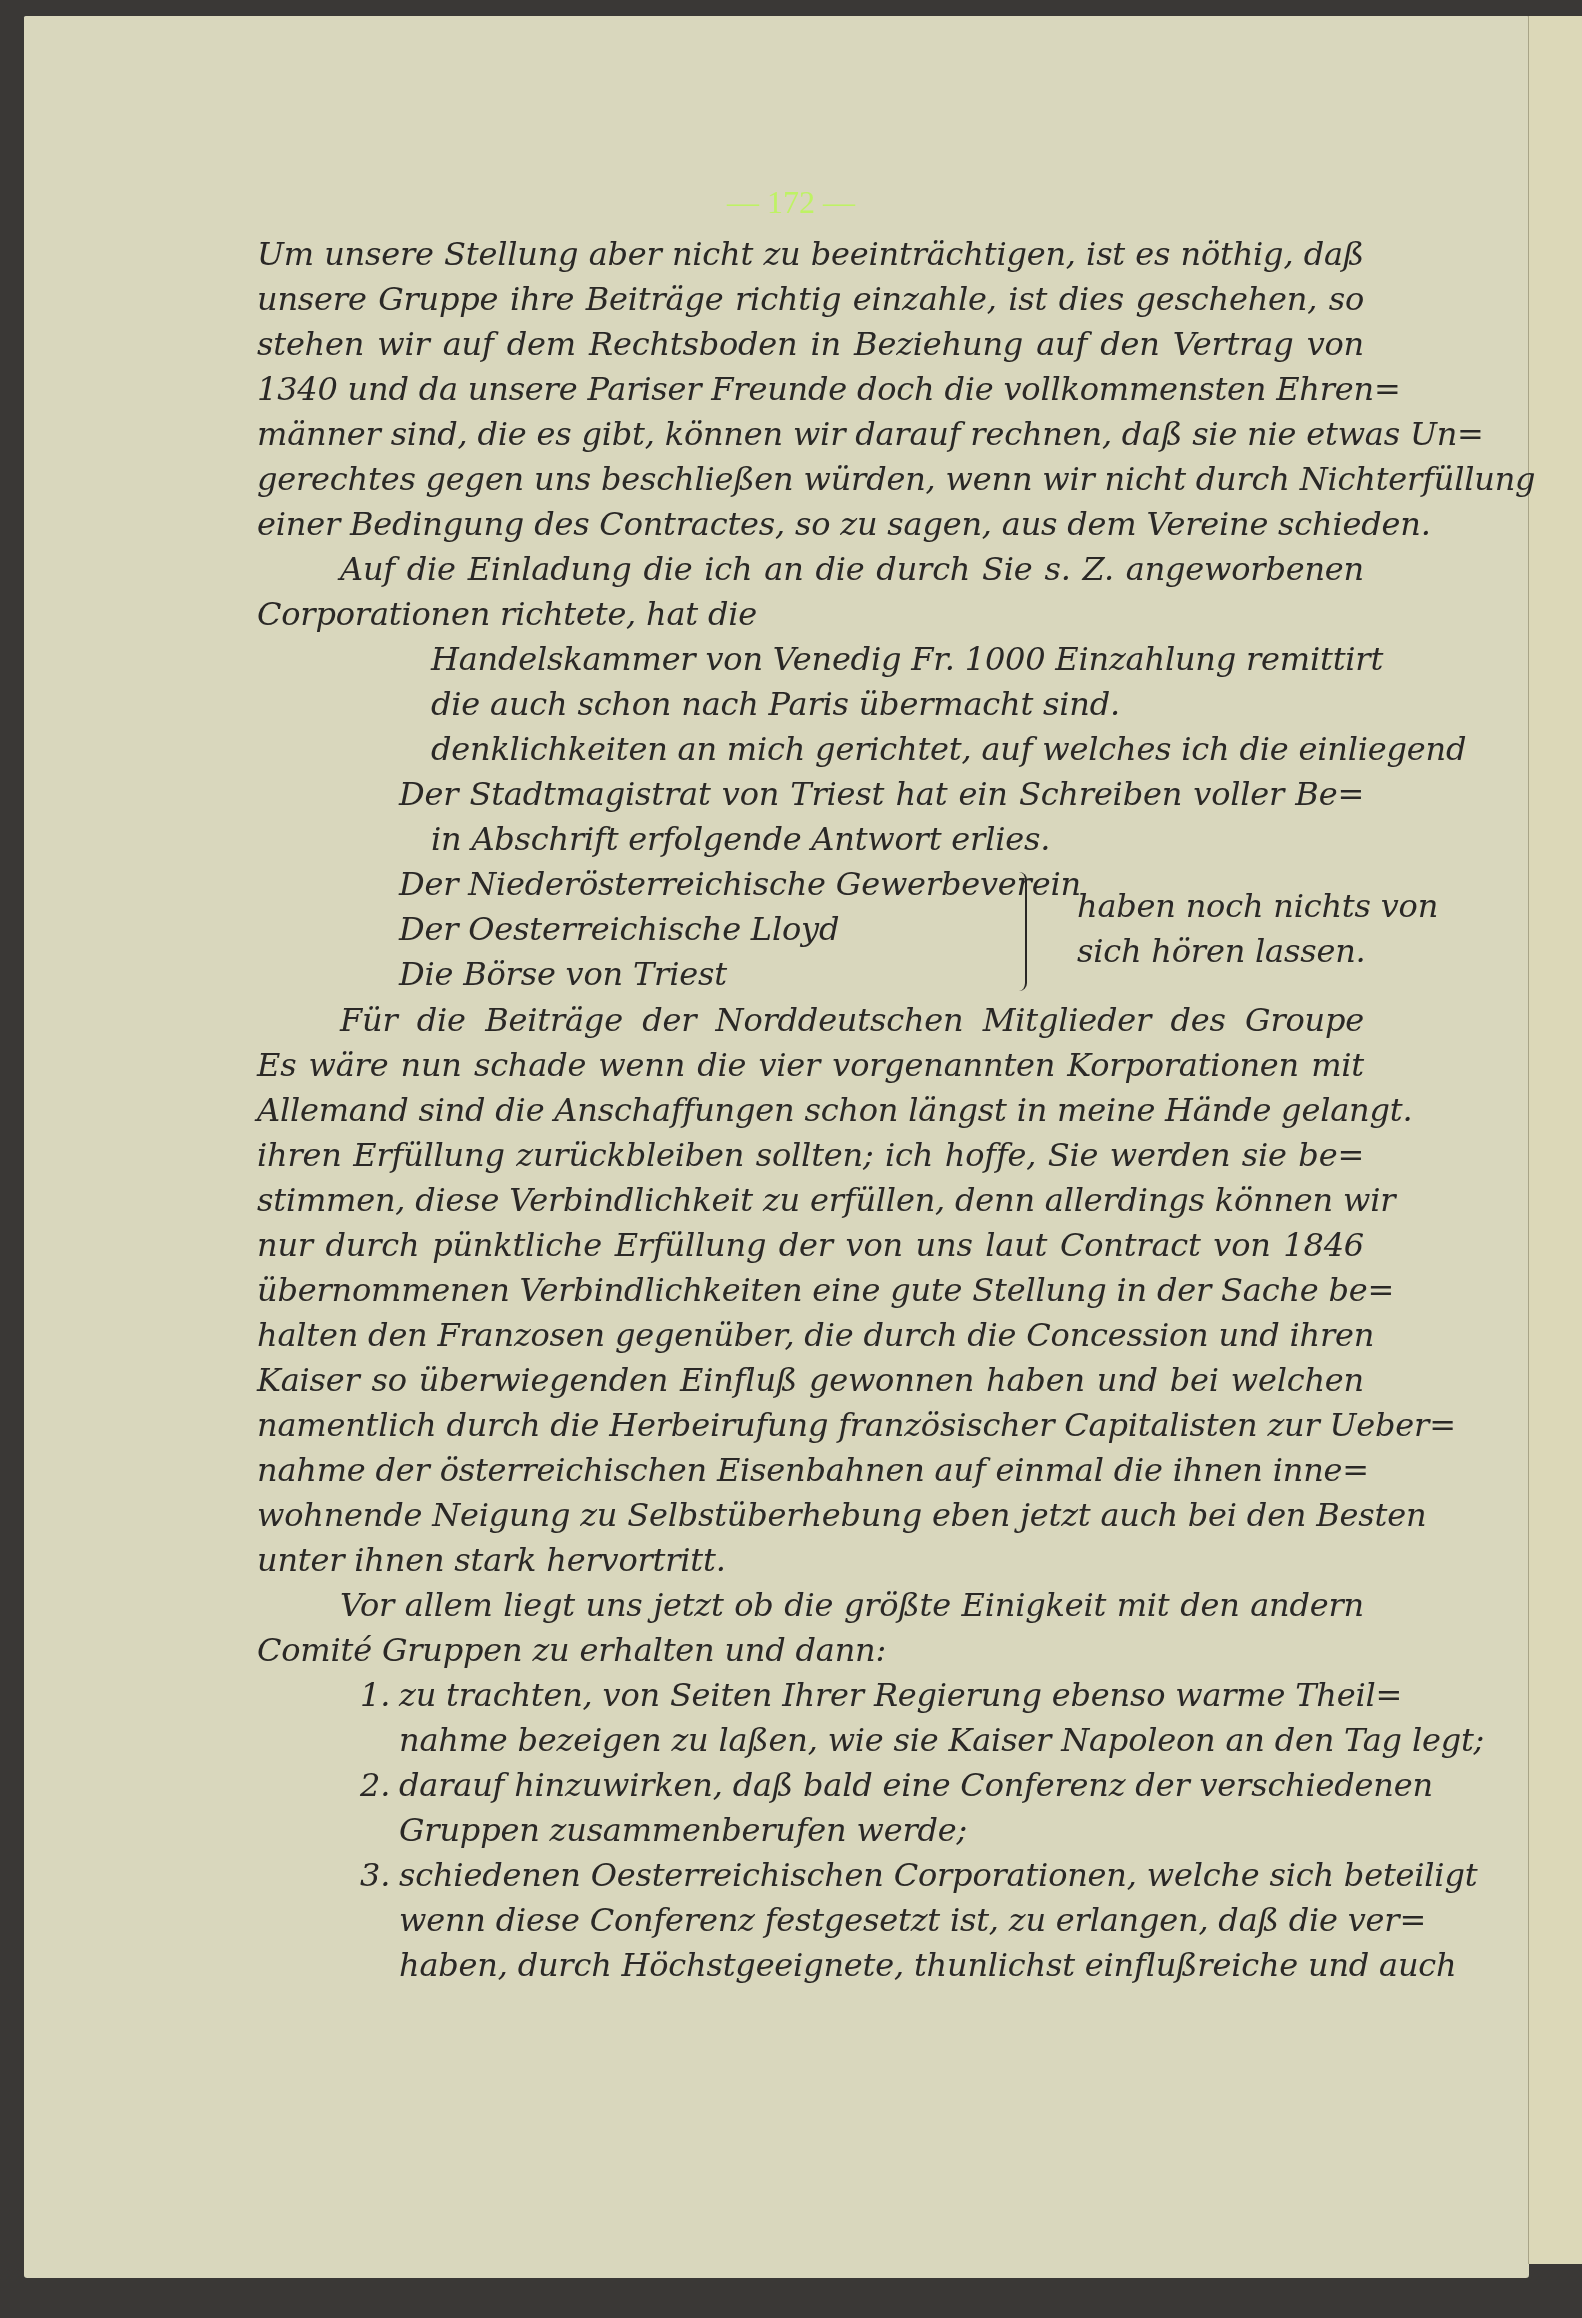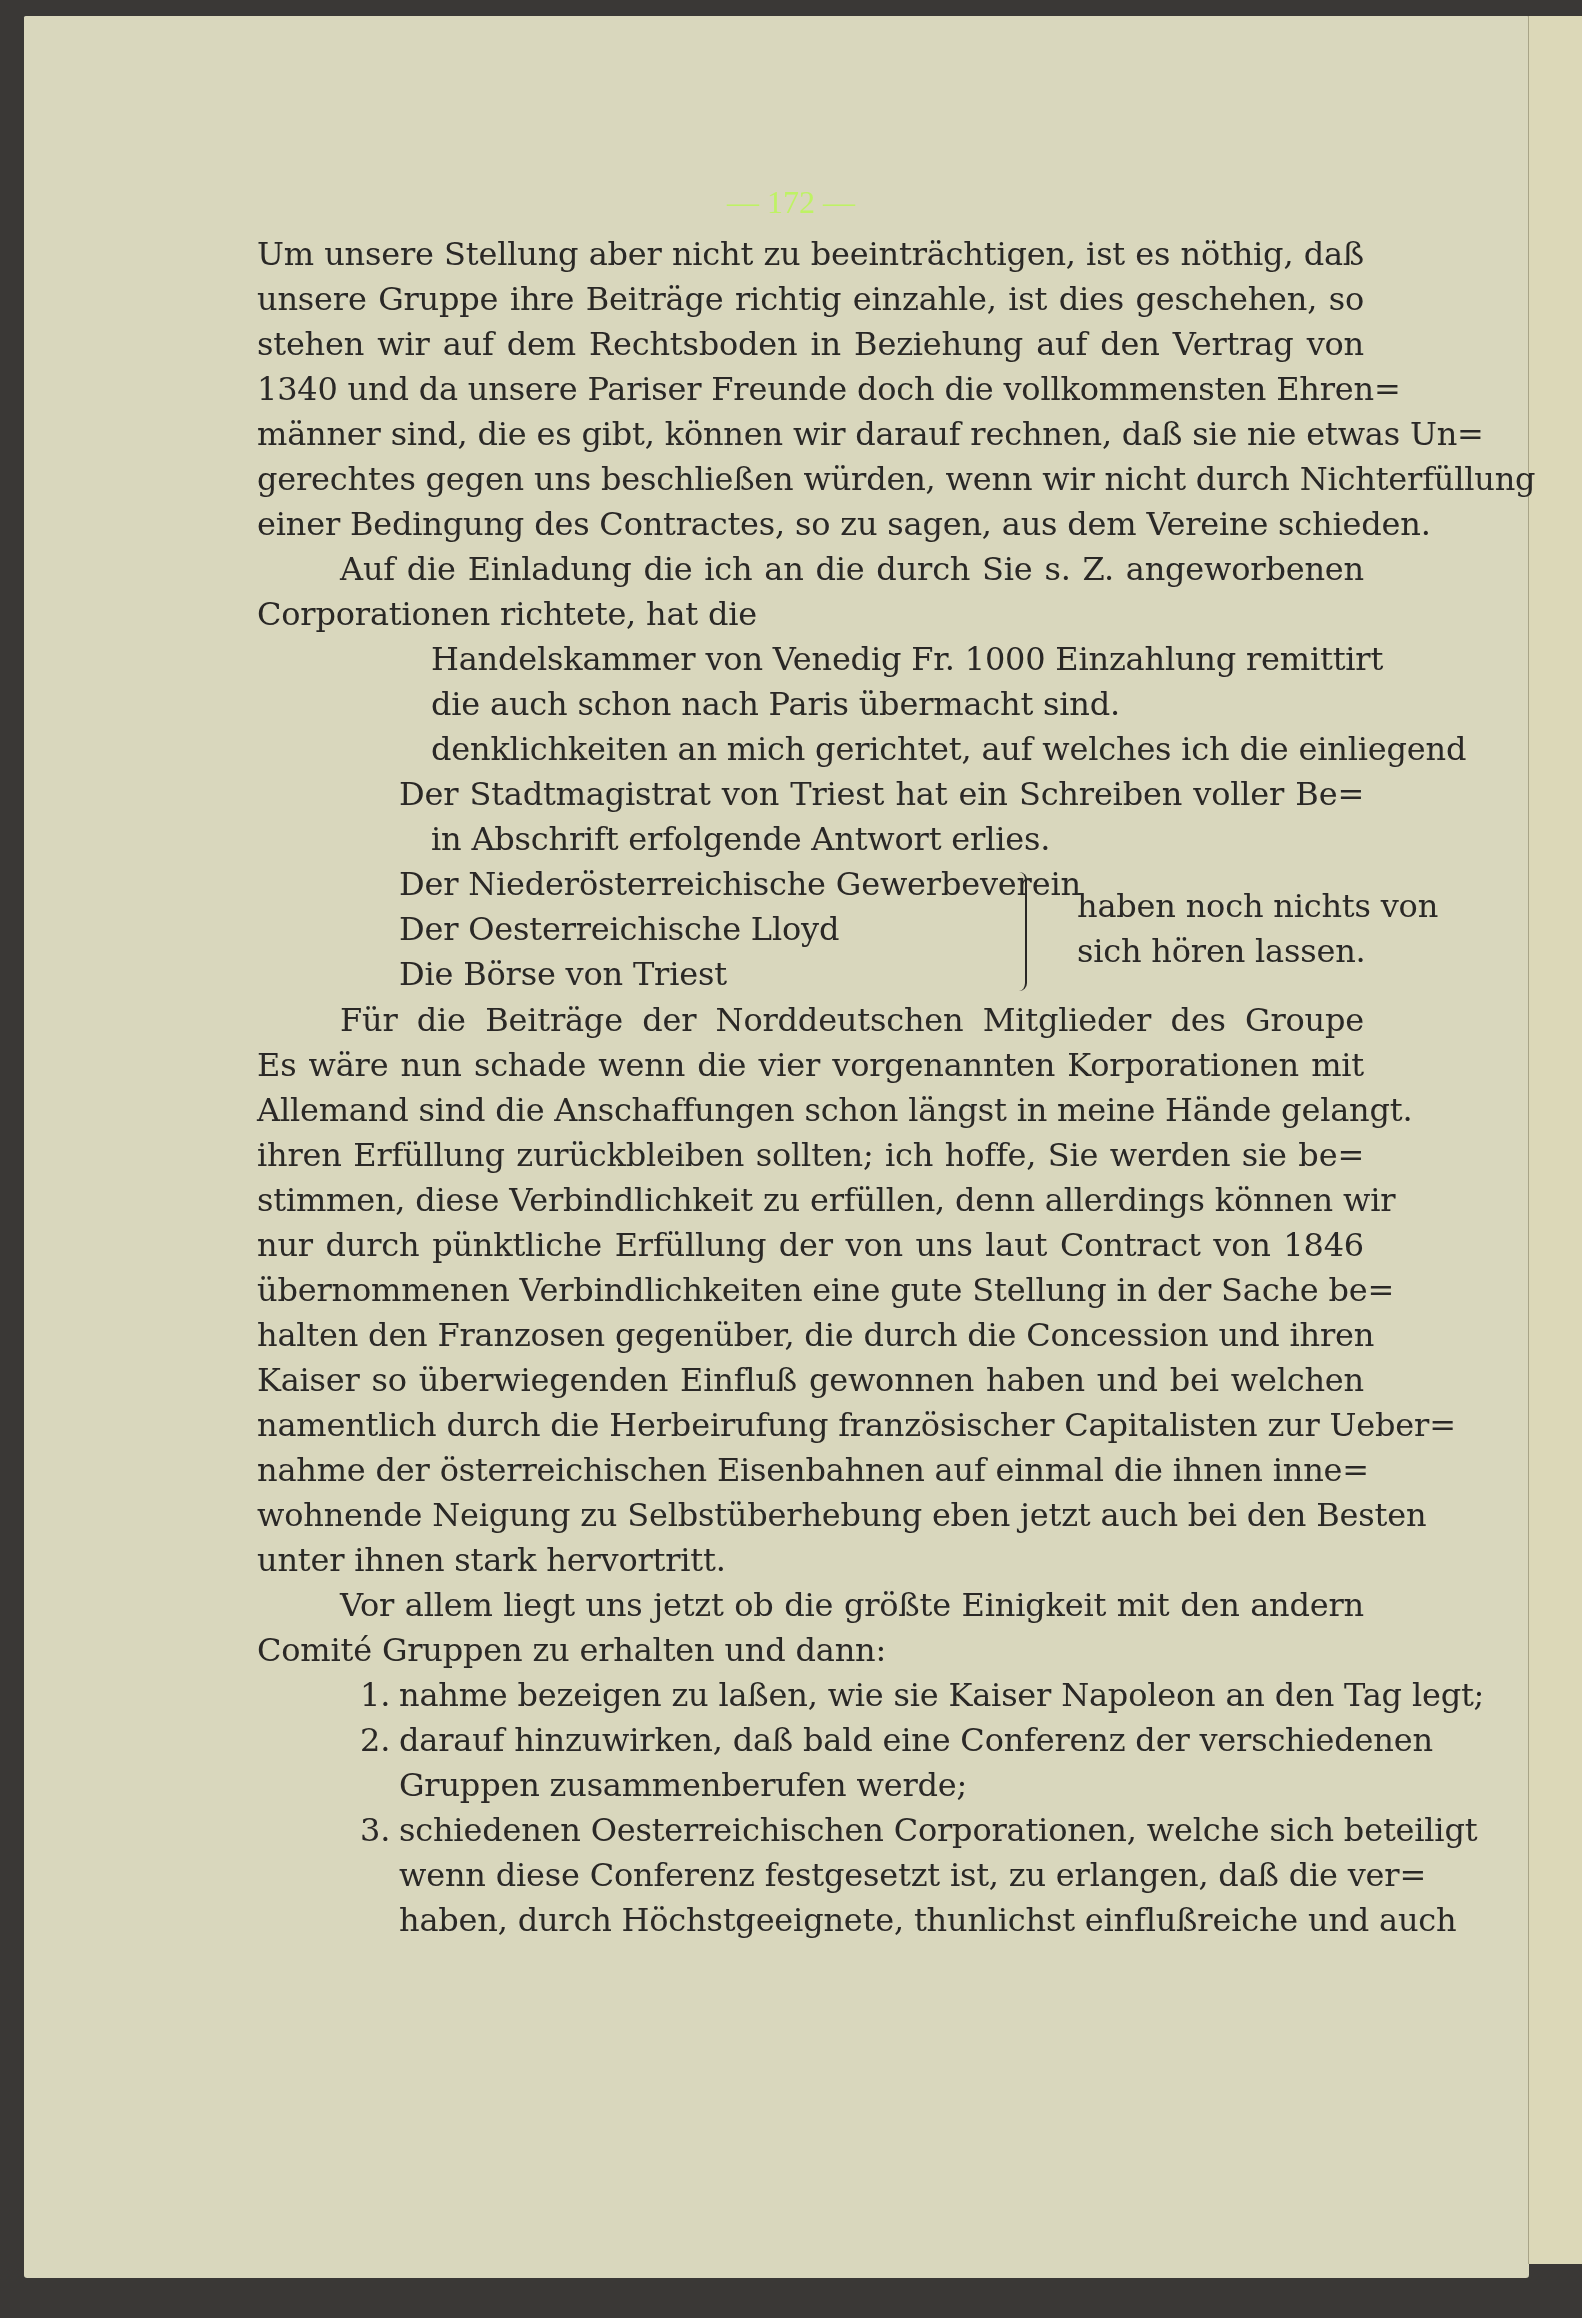--- a/index.html
+++ b/index.html
@@ -49,21 +49,21 @@
   .item-text .line { }
 </style>
 </head>
 <body>
 
 <div class="page"></div>
 <div class="next-page"></div>
 
 <div class="pageno">— 172 —</div>
 
-<div class="text" style="top:232px;">
+<div class="text" style="top:232px;font-style:italic;">
 
   <div>
     <span class="line">Um unsere Stellung aber nicht zu beeinträchtigen, ist es nöthig, daß</span>
     <span class="line">unsere Gruppe ihre Beiträge richtig einzahle, ist dies geschehen, so</span>
     <span class="line">stehen wir auf dem Rechtsboden in Beziehung auf den Vertrag von</span>
     <span class="line">1340 und da unsere Pariser Freunde doch die vollkommensten Ehren=</span>
     <span class="line">männer sind, die es gibt, können wir darauf rechnen, daß sie nie etwas Un=</span>
     <span class="line">gerechtes gegen uns beschließen würden, wenn wir nicht durch Nichterfüllung</span>
     <span class="line">einer Bedingung des Contractes, so zu sagen, aus dem Vereine schieden.</span>
   </div>
@@ -115,20 +115,21 @@
 
   <div>
     <span class="line indent">Vor allem liegt uns jetzt ob die größte Einigkeit mit den andern</span>
     <span class="line last">Comité Gruppen zu erhalten und dann:</span>
   </div>
 
   <div>
     <div class="list-item">
       <span class="num">1.</span>
       <div class="item-text">
+        <span class="line">zu trachten, von Seiten Ihrer Regierung ebenso warme Theil=</span>
         <span class="line">nahme bezeigen zu laßen, wie sie Kaiser Napoleon an den Tag legt;</span>
       </div>
     </div>
     <div class="list-item">
       <span class="num">2.</span>
       <div class="item-text">
         <span class="line">darauf hinzuwirken, daß bald eine Conferenz der verschiedenen</span>
         <span class="line last">Gruppen zusammenberufen werde;</span>
       </div>
     </div>

